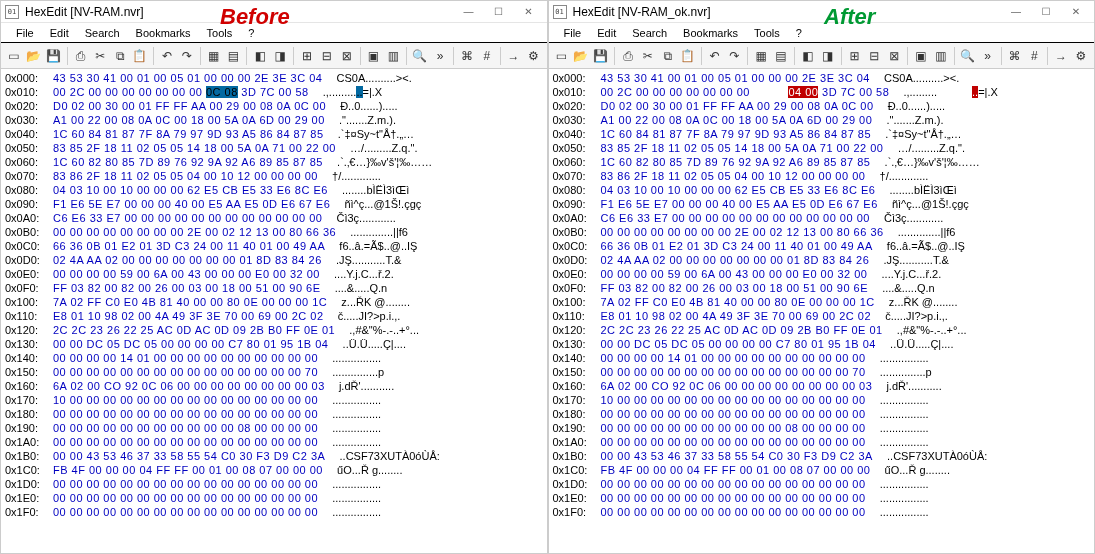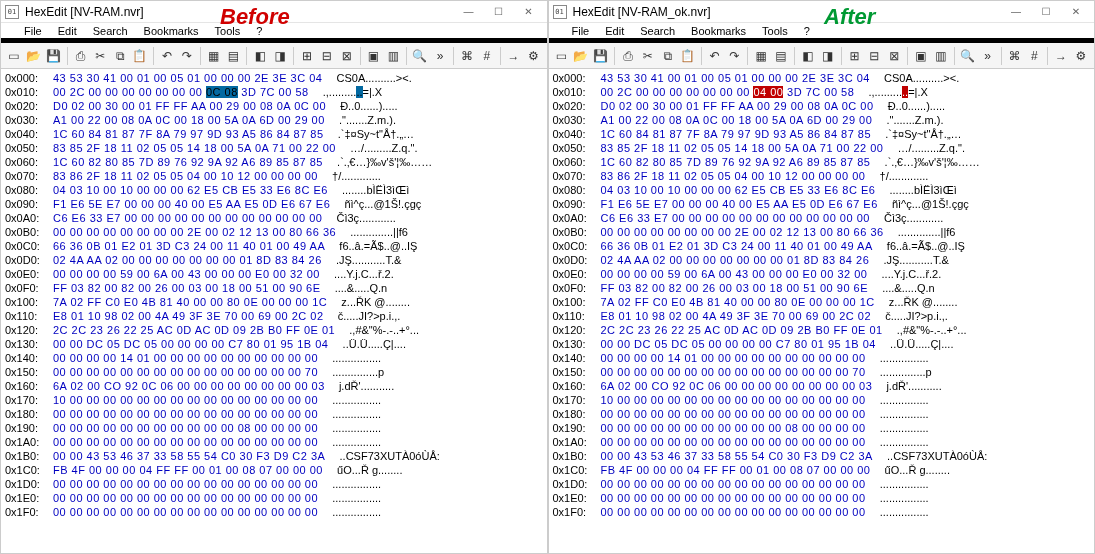--- a/index.html
+++ b/index.html
@@ -2,32 +2,32 @@
 <html><head>
 <meta charset="utf-8">
 <style>
 * { margin: 0; padding: 0; box-sizing: border-box; }
 body { font-family: "Segoe UI", Tahoma, sans-serif; font-size: 11px; background: #fff; width: 1095px; height: 554px; overflow: hidden; display: flex; }
 .pane { flex: 1; border: 1px solid #ccc; display: flex; flex-direction: column; min-width: 0; }
 .titlebar { display: flex; align-items: center; height: 22px; background: #fff; border-bottom: 1px solid #e5e5e5; padding: 0 4px; gap: 6px; }
 .appicon { width: 14px; height: 14px; background: #fff; border: 1px solid #888; display: inline-flex; align-items: center; justify-content: center; font-size: 7px; color: #444; font-family: monospace; }
 .title { color: #000; font-size: 12px; }
 .overlay-label { position: absolute; font-weight: bold; font-size: 22px; font-family: Arial, sans-serif; pointer-events: none; font-style: italic; }
-.menubar { display: flex; align-items: center; height: 20px; padding: 0 16px; gap: 2px; background: #fff; border-bottom: 5px solid #000000; }
+.menubar { display: flex; align-items: center; height: 20px; padding: 0 8px; gap: 2px; background: #fff; border-bottom: 1px solid #000000; }
 .menuitem { padding: 2px 7px; cursor: default; }
 .toolbar { display: flex; align-items: center; height: 26px; padding: 2px 4px; gap: 2px; background: #f5f5f5; border-bottom: 1px solid #ccc; }
 .tbtn { width: 20px; height: 20px; border: 1px solid transparent; background: transparent; display: inline-flex; align-items: center; justify-content: center; font-size: 12px; color: #333; }
 .tsep { width: 1px; height: 18px; background: #ccc; margin: 0 2px; }
 .hexview { flex: 1; overflow: hidden; font-family: Liberation Sans, sans-serif; font-size: 11px; line-height: 14px; white-space: pre; padding: 2px 4px; color: #000; }
 .row { display: flex; }
 .addr { color: #000; width: 48px; flex-shrink: 0; }
 .bytes { color: #0000c0; flex-shrink: 0; letter-spacing: 0.5px; }
 .ascii { color: #000; padding-left: 8px; }
 .hl-cyan { background: #0369a1; color: #000; }
-.hl-red { background: #c00000; color: #fff; }
+.hl-red { background: #c00000; color: #fff; margin-left: 35px; }
 .wrap { position: relative; width: 100%; height: 100%; display: flex; }
 .winbtns { margin-left: auto; display: flex; gap: 2px; }
 .winbtn { width: 28px; height: 18px; display: inline-flex; align-items: center; justify-content: center; font-size: 10px; color: #666; }
 </style>
 </head>
 <body>
 <div class="wrap">
 
 <div class="pane">
   <div class="titlebar">

